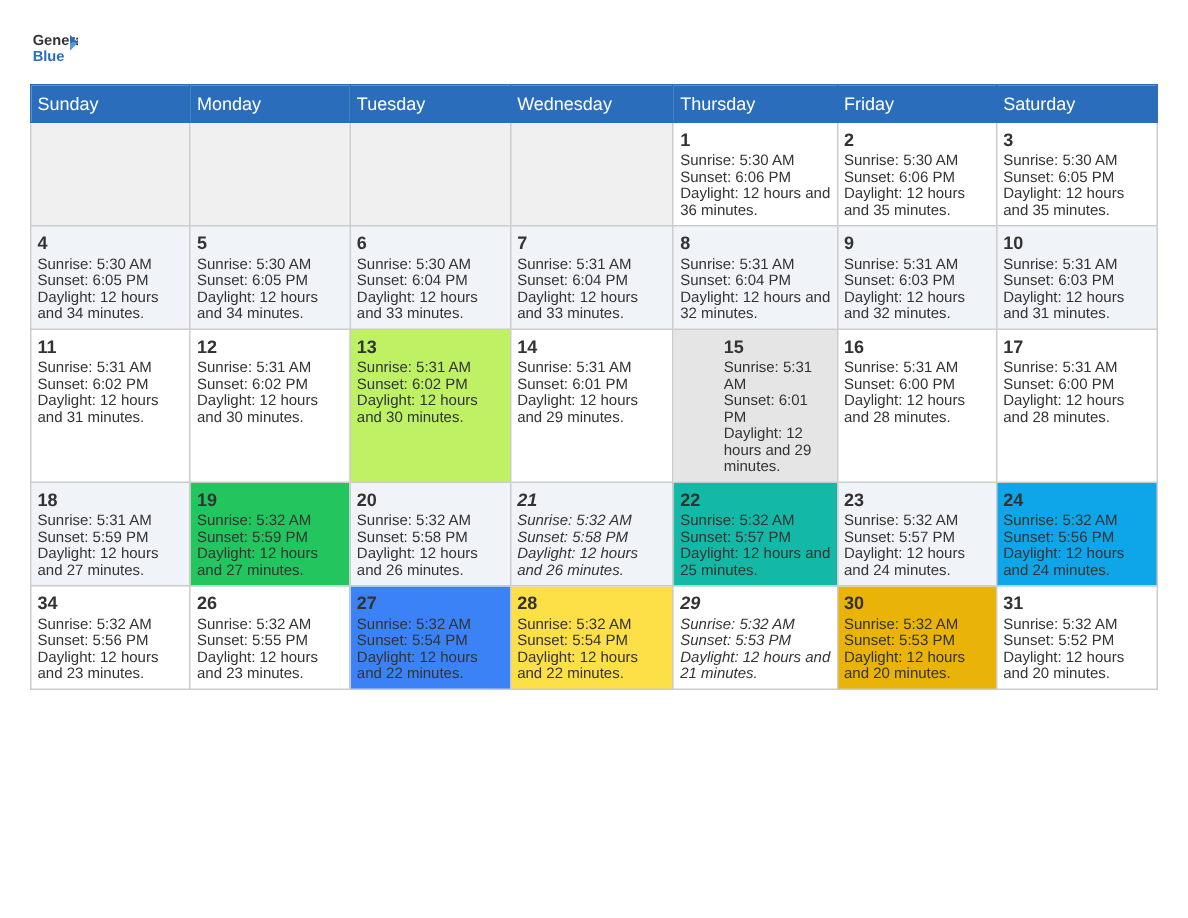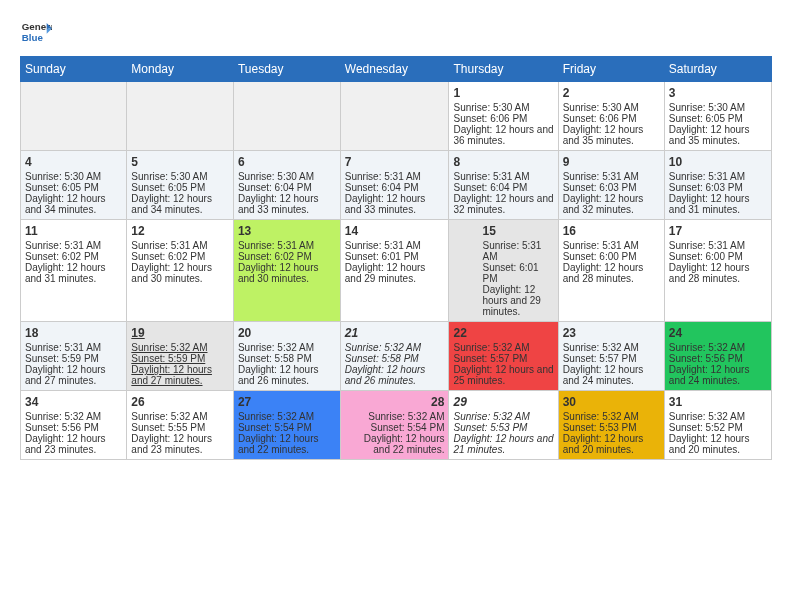--- a/index.html
+++ b/index.html
@@ -129,30 +129,30 @@
         <td style="background: rgb(255, 255, 255);"><span class="day-num">11</span><span>Sunrise: 5:31 AM<br></span><span>Sunset: 6:02 PM<br></span><span>Daylight: 12 hours and 31 minutes.</span></td>
         <td style="background: rgb(255, 255, 255); margin-top: 32px;"><span class="day-num">12</span><span>Sunrise: 5:31 AM<br></span><span>Sunset: 6:02 PM<br></span><span>Daylight: 12 hours and 30 minutes.</span></td>
         <td style="background: #bef264;"><span class="day-num">13</span><span>Sunrise: 5:31 AM<br></span><span>Sunset: 6:02 PM<br></span><span>Daylight: 12 hours and 30 minutes.</span></td>
         <td style="background: rgb(255, 255, 255);"><span class="day-num">14</span><span>Sunrise: 5:31 AM<br></span><span>Sunset: 6:01 PM<br></span><span>Daylight: 12 hours and 29 minutes.</span></td>
         <td style="background: #e5e5e5; padding-left: 33px;"><span class="day-num">15</span><span>Sunrise: 5:31 AM<br></span><span>Sunset: 6:01 PM<br></span><span>Daylight: 12 hours and 29 minutes.</span></td>
         <td style="background: rgb(255, 255, 255);"><span class="day-num">16</span><span>Sunrise: 5:31 AM<br></span><span>Sunset: 6:00 PM<br></span><span>Daylight: 12 hours and 28 minutes.</span></td>
         <td style="background: rgb(255, 255, 255);"><span class="day-num">17</span><span>Sunrise: 5:31 AM<br></span><span>Sunset: 6:00 PM<br></span><span>Daylight: 12 hours and 28 minutes.</span></td>
       </tr>
       <tr>
         <td style="background: rgb(240, 244, 248);"><span class="day-num">18</span><span>Sunrise: 5:31 AM<br></span><span>Sunset: 5:59 PM<br></span><span>Daylight: 12 hours and 27 minutes.</span></td>
-        <td style="background: #e5e5e5; text-decoration: underline;"><span class="day-num">19</span><span>Sunrise: 5:32 AM<br></span><span>Sunset: 5:59 PM<br></span><span>Daylight: 12 hours and 27 minutes.</span></td>
+        <td style="background: #22c55e;"><span class="day-num">19</span><span>Sunrise: 5:32 AM<br></span><span>Sunset: 5:59 PM<br></span><span>Daylight: 12 hours and 27 minutes.</span></td>
         <td style="background: rgb(240, 244, 248);"><span class="day-num">20</span><span>Sunrise: 5:32 AM<br></span><span>Sunset: 5:58 PM<br></span><span>Daylight: 12 hours and 26 minutes.</span></td>
         <td style="background: rgb(240, 244, 248); font-style: italic;"><span class="day-num">21</span><span>Sunrise: 5:32 AM<br></span><span>Sunset: 5:58 PM<br></span><span>Daylight: 12 hours and 26 minutes.</span></td>
-        <td style="background: #ef4444;"><span class="day-num">22</span><span>Sunrise: 5:32 AM<br></span><span>Sunset: 5:57 PM<br></span><span>Daylight: 12 hours and 25 minutes.</span></td>
+        <td style="background: #14b8a6;"><span class="day-num">22</span><span>Sunrise: 5:32 AM<br></span><span>Sunset: 5:57 PM<br></span><span>Daylight: 12 hours and 25 minutes.</span></td>
         <td style="background: rgb(240, 244, 248);"><span class="day-num">23</span><span>Sunrise: 5:32 AM<br></span><span>Sunset: 5:57 PM<br></span><span>Daylight: 12 hours and 24 minutes.</span></td>
-        <td style="background: #22c55e; margin-top: 40px;"><span class="day-num">24</span><span>Sunrise: 5:32 AM<br></span><span>Sunset: 5:56 PM<br></span><span>Daylight: 12 hours and 24 minutes.</span></td>
+        <td style="background: #0ea5e9; margin-top: 40px;"><span class="day-num">24</span><span>Sunrise: 5:32 AM<br></span><span>Sunset: 5:56 PM<br></span><span>Daylight: 12 hours and 24 minutes.</span></td>
       </tr>
       <tr>
         <td style="background: rgb(255, 255, 255);"><span class="day-num">34</span><span>Sunrise: 5:32 AM<br></span><span>Sunset: 5:56 PM<br></span><span>Daylight: 12 hours and 23 minutes.</span></td>
         <td style="background: rgb(255, 255, 255);"><span class="day-num">26</span><span>Sunrise: 5:32 AM<br></span><span>Sunset: 5:55 PM<br></span><span>Daylight: 12 hours and 23 minutes.</span></td>
         <td style="background: #3b82f6;"><span class="day-num">27</span><span>Sunrise: 5:32 AM<br></span><span>Sunset: 5:54 PM<br></span><span>Daylight: 12 hours and 22 minutes.</span></td>
-        <td style="background: #f9a8d4; text-align: right;"><span class="day-num">28</span><span>Sunrise: 5:32 AM<br></span><span>Sunset: 5:54 PM<br></span><span>Daylight: 12 hours and 22 minutes.</span></td>
+        <td style="background: #fde047;"><span class="day-num">28</span><span>Sunrise: 5:32 AM<br></span><span>Sunset: 5:54 PM<br></span><span>Daylight: 12 hours and 22 minutes.</span></td>
         <td style="background: rgb(255, 255, 255); font-style: italic;"><span class="day-num">29</span><span>Sunrise: 5:32 AM<br></span><span>Sunset: 5:53 PM<br></span><span>Daylight: 12 hours and 21 minutes.</span></td>
         <td style="background: #eab308;"><span class="day-num">30</span><span>Sunrise: 5:32 AM<br></span><span>Sunset: 5:53 PM<br></span><span>Daylight: 12 hours and 20 minutes.</span></td>
         <td style="background: rgb(255, 255, 255);"><span class="day-num">31</span><span>Sunrise: 5:32 AM<br></span><span>Sunset: 5:52 PM<br></span><span>Daylight: 12 hours and 20 minutes.</span></td>
       </tr>
     </tbody>
 </table>
 
 </body></html>

